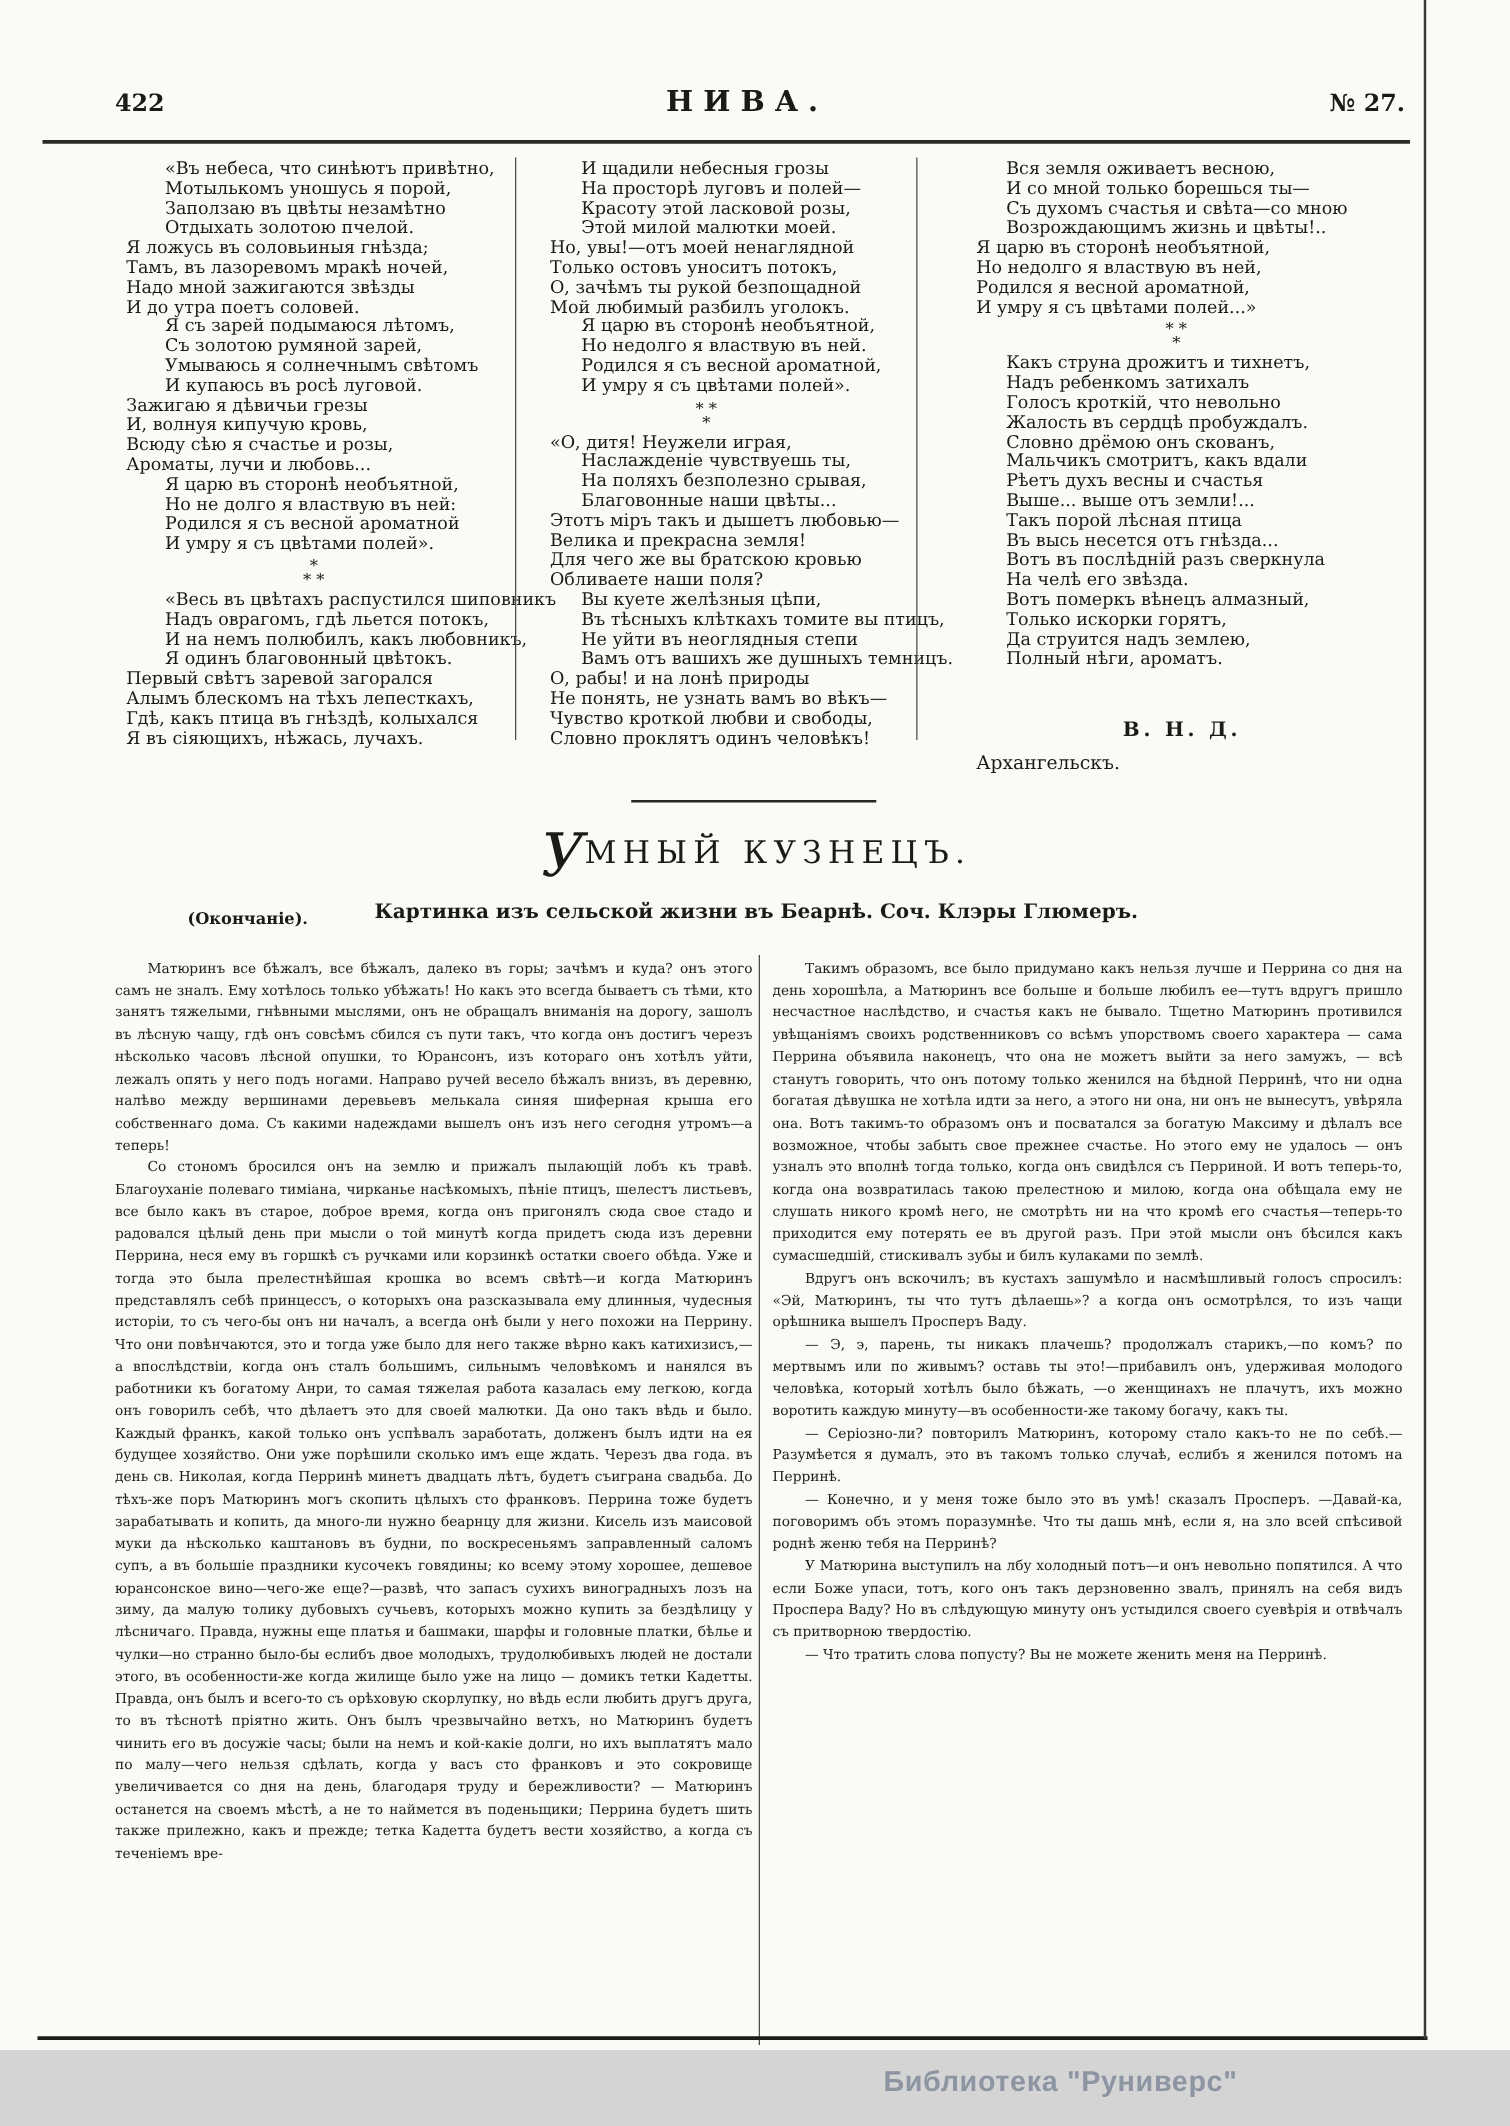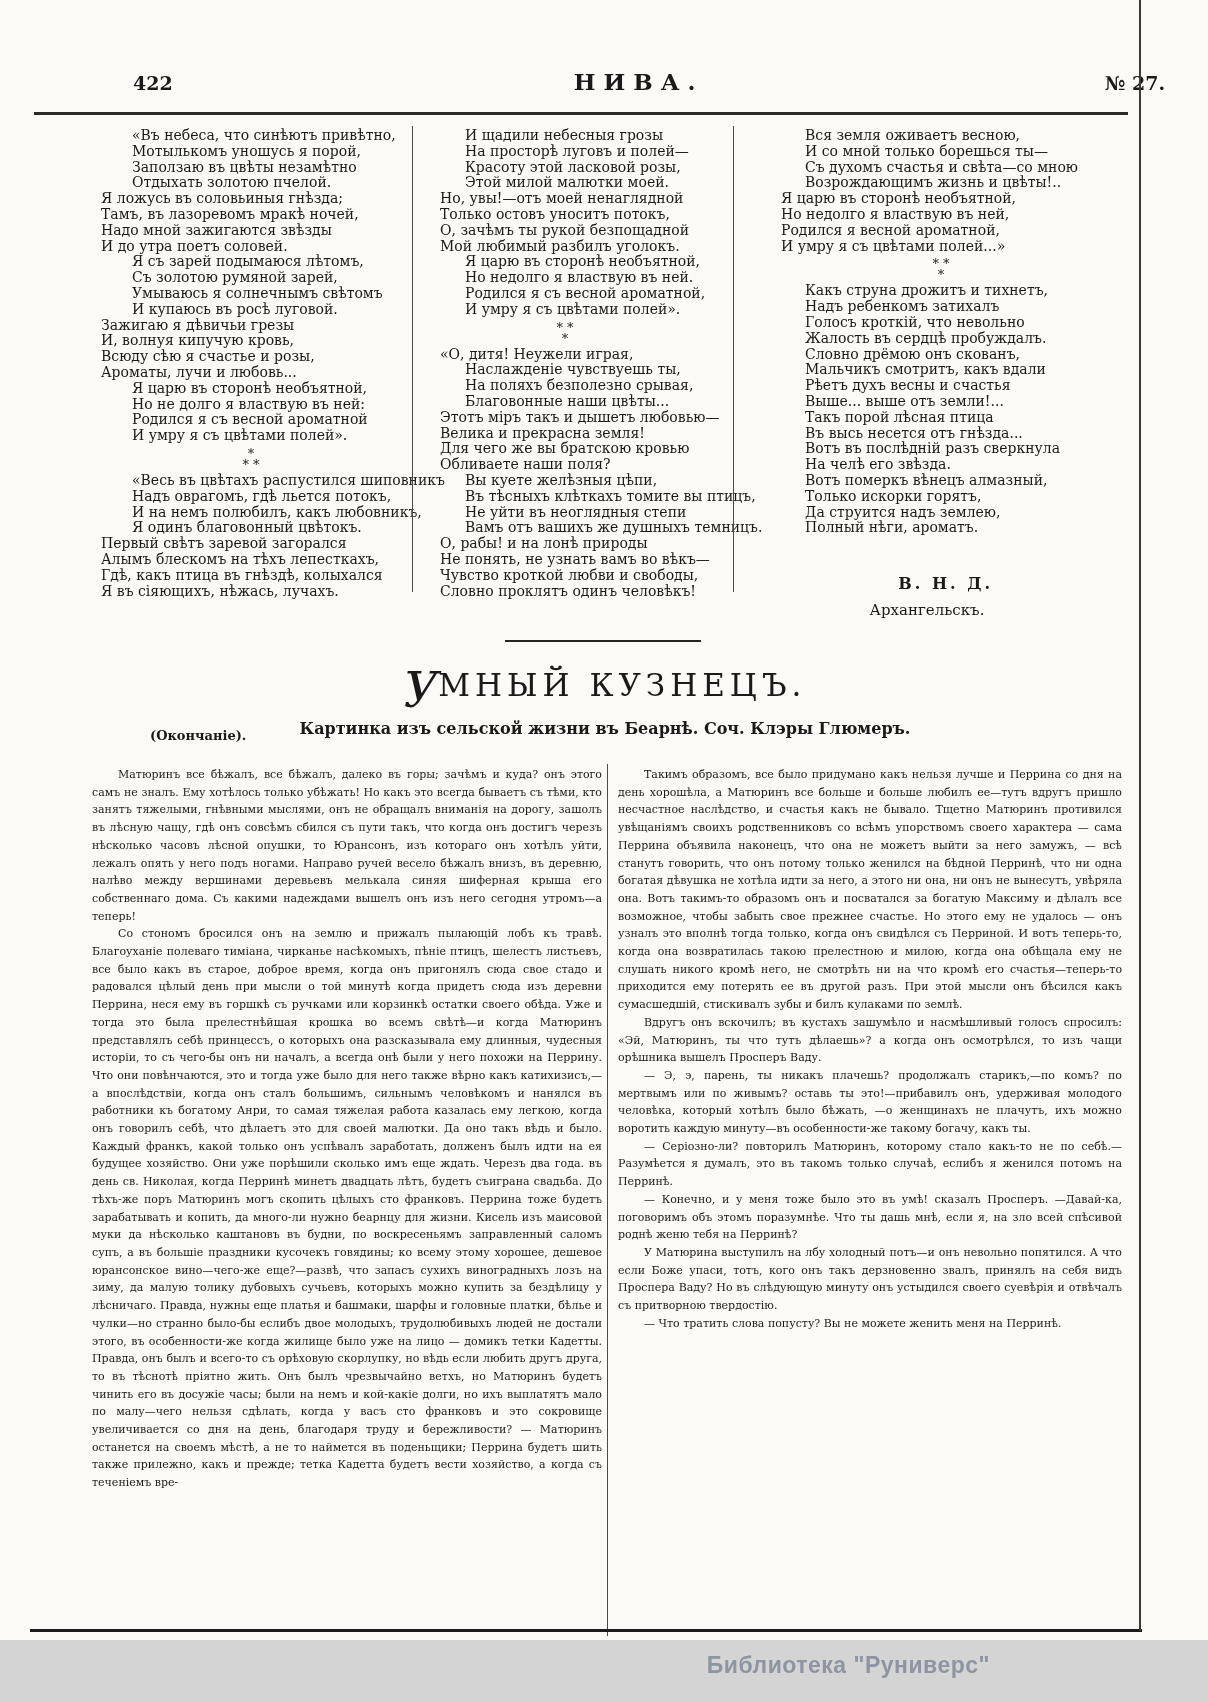--- a/index.html
+++ b/index.html
@@ -2,49 +2,49 @@
 <html><head>
 <meta charset="utf-8">
 <style>
   html,body{margin:0;padding:0;}
   body{
     width:1208px;height:1701px;position:relative;overflow:hidden;
     background:#fbfaf6;color:#1b1a18;
     font-family:"DejaVu Serif","Liberation Serif",serif;
   }
   .header{position:absolute;top:68px;left:92px;width:1032px;
-    display:flex;justify-content:space-between;align-items:baseline;font-weight:bold;margin-left:41px;}
+    display:flex;justify-content:space-between;align-items:baseline;font-weight:bold;}
   .page-num{font-size:19px;}
   .masthead{font-size:23px;letter-spacing:8px;}
   .issue{font-size:19px;}
   .header-rule{position:absolute;top:112px;left:34px;width:1094px;height:0;
     border-top:3px solid #2b2a27;}
 
   .poem-col{position:absolute;top:128px;font-size:14px;line-height:15.8px;white-space:nowrap;}
   #poem1{left:101px;width:305px;}
   #poem2{left:440px;width:300px;}
   #poem3{left:781px;width:335px;}
   .pl{white-space:nowrap;}
   #poem1 .pl.ind{padding-left:31px;}
   #poem2 .pl.ind{padding-left:25px;}
   #poem3 .pl.ind{padding-left:24px;}
   .sep{text-align:center;line-height:11px;font-size:13px;margin:4px 0 3px;}
   #poem1 .sep{width:300px;}
   #poem2 .sep{width:250px;}
   #poem3 .sep{width:320px;}
   .sig{font-weight:bold;margin-top:40px;width:212px;text-align:right;
     font-size:16px;letter-spacing:3px;}
-  .place{margin-top:11px;width:292px;text-align:center;font-size:15px;}
+  .place{margin-top:11px;width:292px;font-size:15px;}
 
   .mid-divider{position:absolute;top:640px;left:505px;width:196px;height:0;
     border-top:2px solid #262522;}
 
   .story-title{position:absolute;top:667px;left:300px;width:610px;text-align:center;}
   .title-initial{font-size:48px;line-height:30px;font-style:italic;vertical-align:-11px;}
-  .title-rest{font-size:31px;letter-spacing:5px;text-transform:uppercase;}
+  .title-rest{font-size:25px;letter-spacing:5px;text-transform:uppercase;}
   .subtitle{position:absolute;top:719px;left:150px;width:910px;text-align:center;
     font-weight:bold;font-size:16px;}
   .okonch{position:absolute;top:728px;left:150px;width:910px;
     font-weight:bold;font-size:13px;}
 
   .prose{position:absolute;top:766px;height:876px;overflow:hidden;
     text-align:justify;font-size:11px;line-height:17.7px;}
   #proseL{left:92px;width:510px;}
   #proseR{left:618px;width:504px;}
   .para{margin:0;text-indent:26px;}

